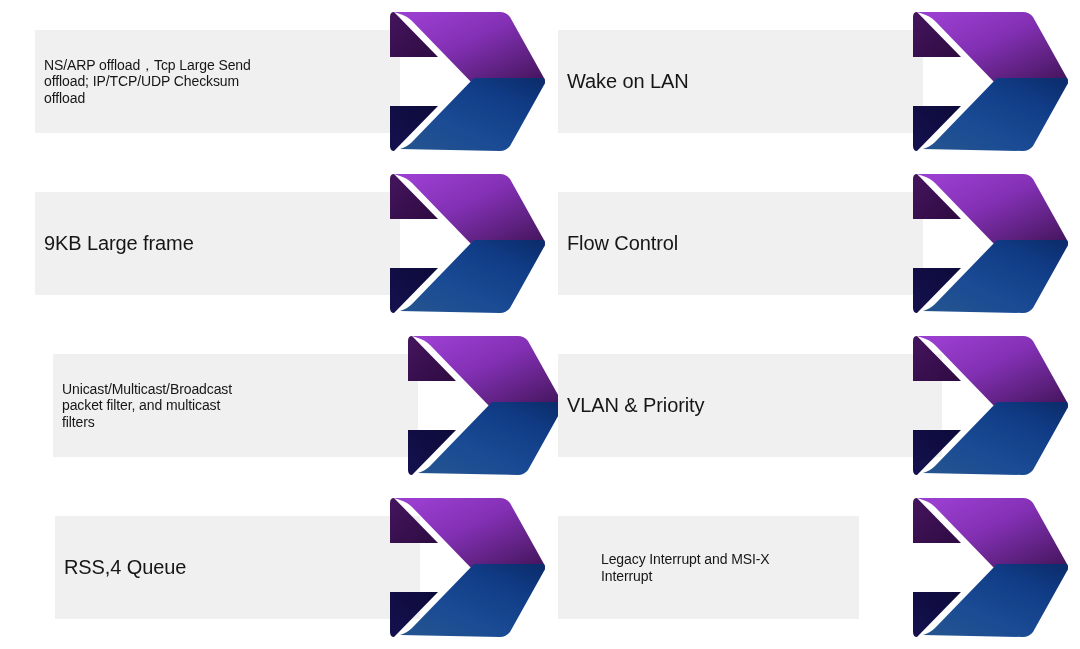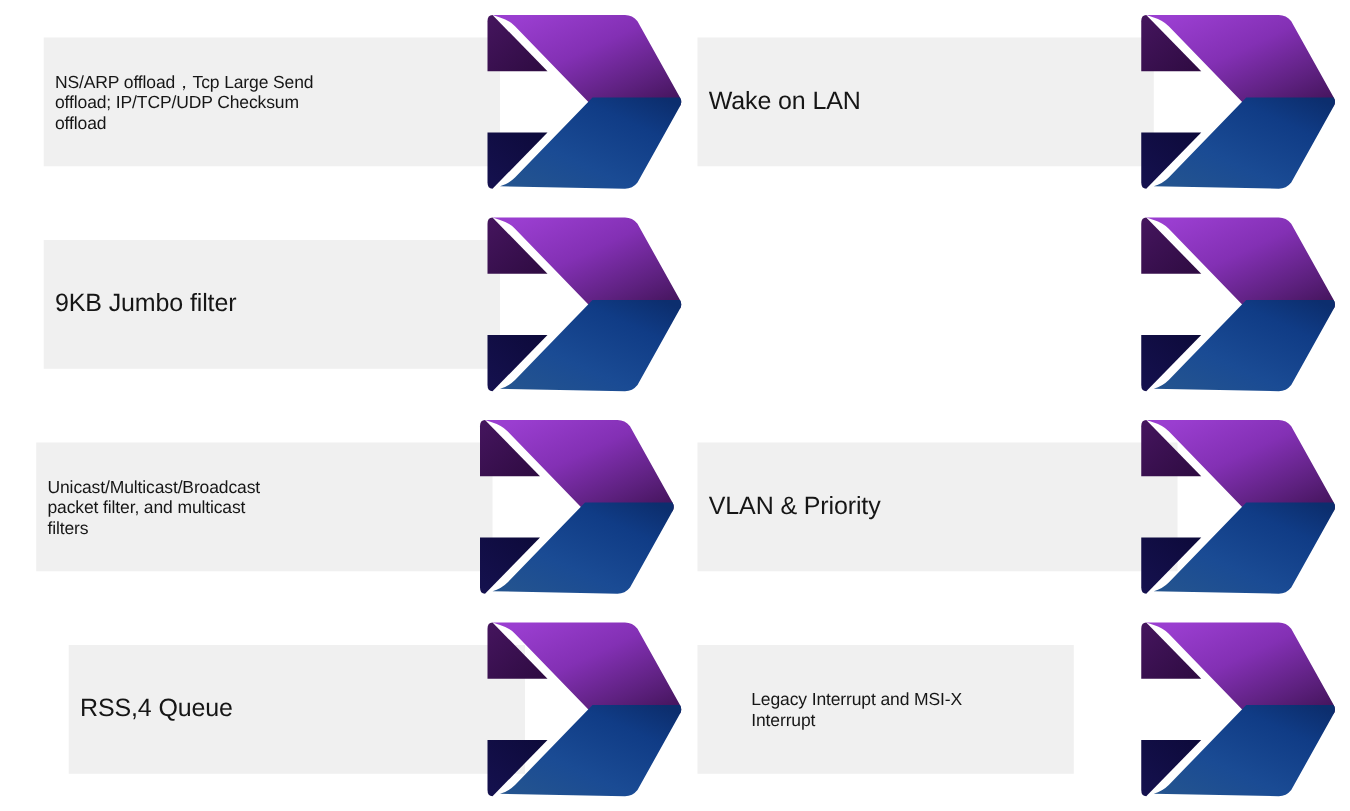--- a/index.html
+++ b/index.html
@@ -149,21 +149,21 @@
       <path d="M 6 2 Q 2 2 2 7 L 2 47 L 50 47 Z" fill="url(#gUpperDark-1)"></path>
 
       <path d="M 156 75 Q 158 71.5 156 68 L 153 68 L 86 68 L 24 132 Q 19 137 12 139 L 112 141 Q 118 141 122 136 Z" fill="url(#gLower-1)"></path>
 
       <path d="M 6 141 Q 2 141 2 136 L 2 96 L 50 96 Z" fill="url(#gLowerDark-1)"></path>
     </svg>
   </div>
     </div>
     <div class="item size-lg" style="left: 35px; top: 172px; width: 511px; height: 143px;">
       <div class="plate" style="width: 365px;">
-        <div class="plate-text">9KB Jumbo filter</div>
+        <div class="plate-text">9KB Large frame</div>
       </div>
       <div class="chevron" style="left: 353px;">
     <svg viewBox="0 0 158 143" xmlns="http://www.w3.org/2000/svg">
       <defs>
         <linearGradient id="gUpper-2" x1="0.12" y1="0.05" x2="0.95" y2="0.92">
           <stop offset="0%" stop-color="#9A3ED0"></stop>
           <stop offset="42%" stop-color="#8330B4"></stop>
           <stop offset="78%" stop-color="#5E2180"></stop>
           <stop offset="100%" stop-color="#471660"></stop>
         </linearGradient>
@@ -187,20 +187,23 @@
 
       <path d="M 6 2 Q 2 2 2 7 L 2 47 L 50 47 Z" fill="url(#gUpperDark-2)"></path>
 
       <path d="M 156 75 Q 158 71.5 156 68 L 153 68 L 86 68 L 24 132 Q 19 137 12 139 L 112 141 Q 118 141 122 136 Z" fill="url(#gLower-2)"></path>
 
       <path d="M 6 141 Q 2 141 2 136 L 2 96 L 50 96 Z" fill="url(#gLowerDark-2)"></path>
     </svg>
   </div>
     </div>
     <div class="item size-lg" style="left: 558px; top: 172px; width: 511px; height: 143px;">
+      <div class="plate" style="width: 365px;">
+        <div class="plate-text">Flow Control</div>
+      </div>
       <div class="chevron" style="left: 353px;">
     <svg viewBox="0 0 158 143" xmlns="http://www.w3.org/2000/svg">
       <defs>
         <linearGradient id="gUpper-3" x1="0.12" y1="0.05" x2="0.95" y2="0.92">
           <stop offset="0%" stop-color="#9A3ED0"></stop>
           <stop offset="42%" stop-color="#8330B4"></stop>
           <stop offset="78%" stop-color="#5E2180"></stop>
           <stop offset="100%" stop-color="#471660"></stop>
         </linearGradient>
         <linearGradient id="gLower-3" x1="0.08" y1="1.0" x2="0.95" y2="0.05">
@@ -222,21 +225,21 @@
       <path d="M 6 2 L 112 2 Q 118 2 122 7 L 156 68 Q 158 71.5 156 75 L 153 75 L 86 75 L 24 11 Q 19 6 12 4 Z" fill="url(#gUpper-3)"></path>
 
       <path d="M 6 2 Q 2 2 2 7 L 2 47 L 50 47 Z" fill="url(#gUpperDark-3)"></path>
 
       <path d="M 156 75 Q 158 71.5 156 68 L 153 68 L 86 68 L 24 132 Q 19 137 12 139 L 112 141 Q 118 141 122 136 Z" fill="url(#gLower-3)"></path>
 
       <path d="M 6 141 Q 2 141 2 136 L 2 96 L 50 96 Z" fill="url(#gLowerDark-3)"></path>
     </svg>
   </div>
     </div>
-    <div class="item size-sm" style="left: 29px; top: 334px; width: 511px; height: 143px;">
+    <div class="item size-sm" style="left: 53px; top: 334px; width: 511px; height: 143px;">
       <div class="plate" style="width: 365px;">
         <div class="plate-text">Unicast/Multicast/Broadcast
 packet filter, and multicast
 filters</div>
       </div>
       <div class="chevron" style="left: 353px;">
     <svg viewBox="0 0 158 143" xmlns="http://www.w3.org/2000/svg">
       <defs>
         <linearGradient id="gUpper-4" x1="0.12" y1="0.05" x2="0.95" y2="0.92">
           <stop offset="0%" stop-color="#9A3ED0"></stop>

